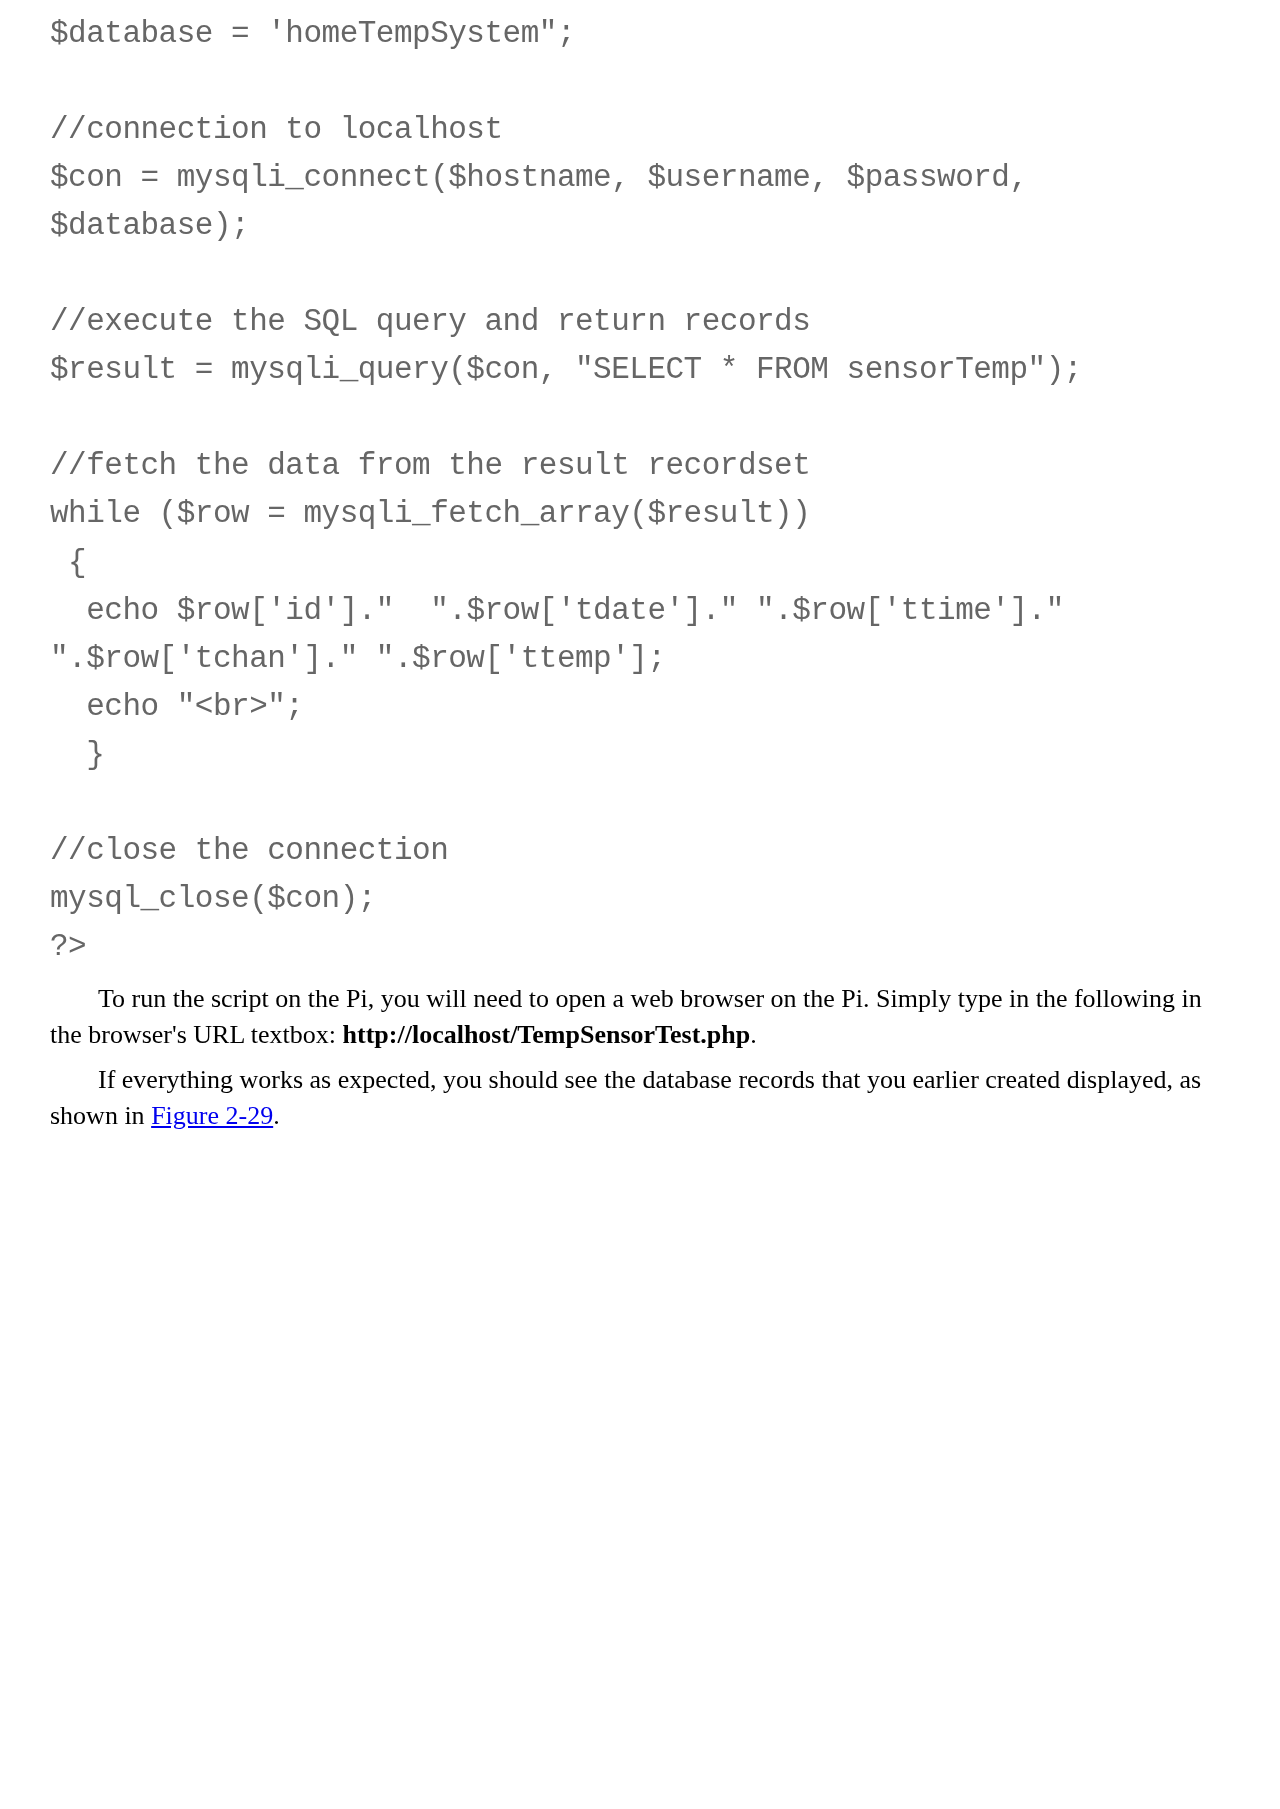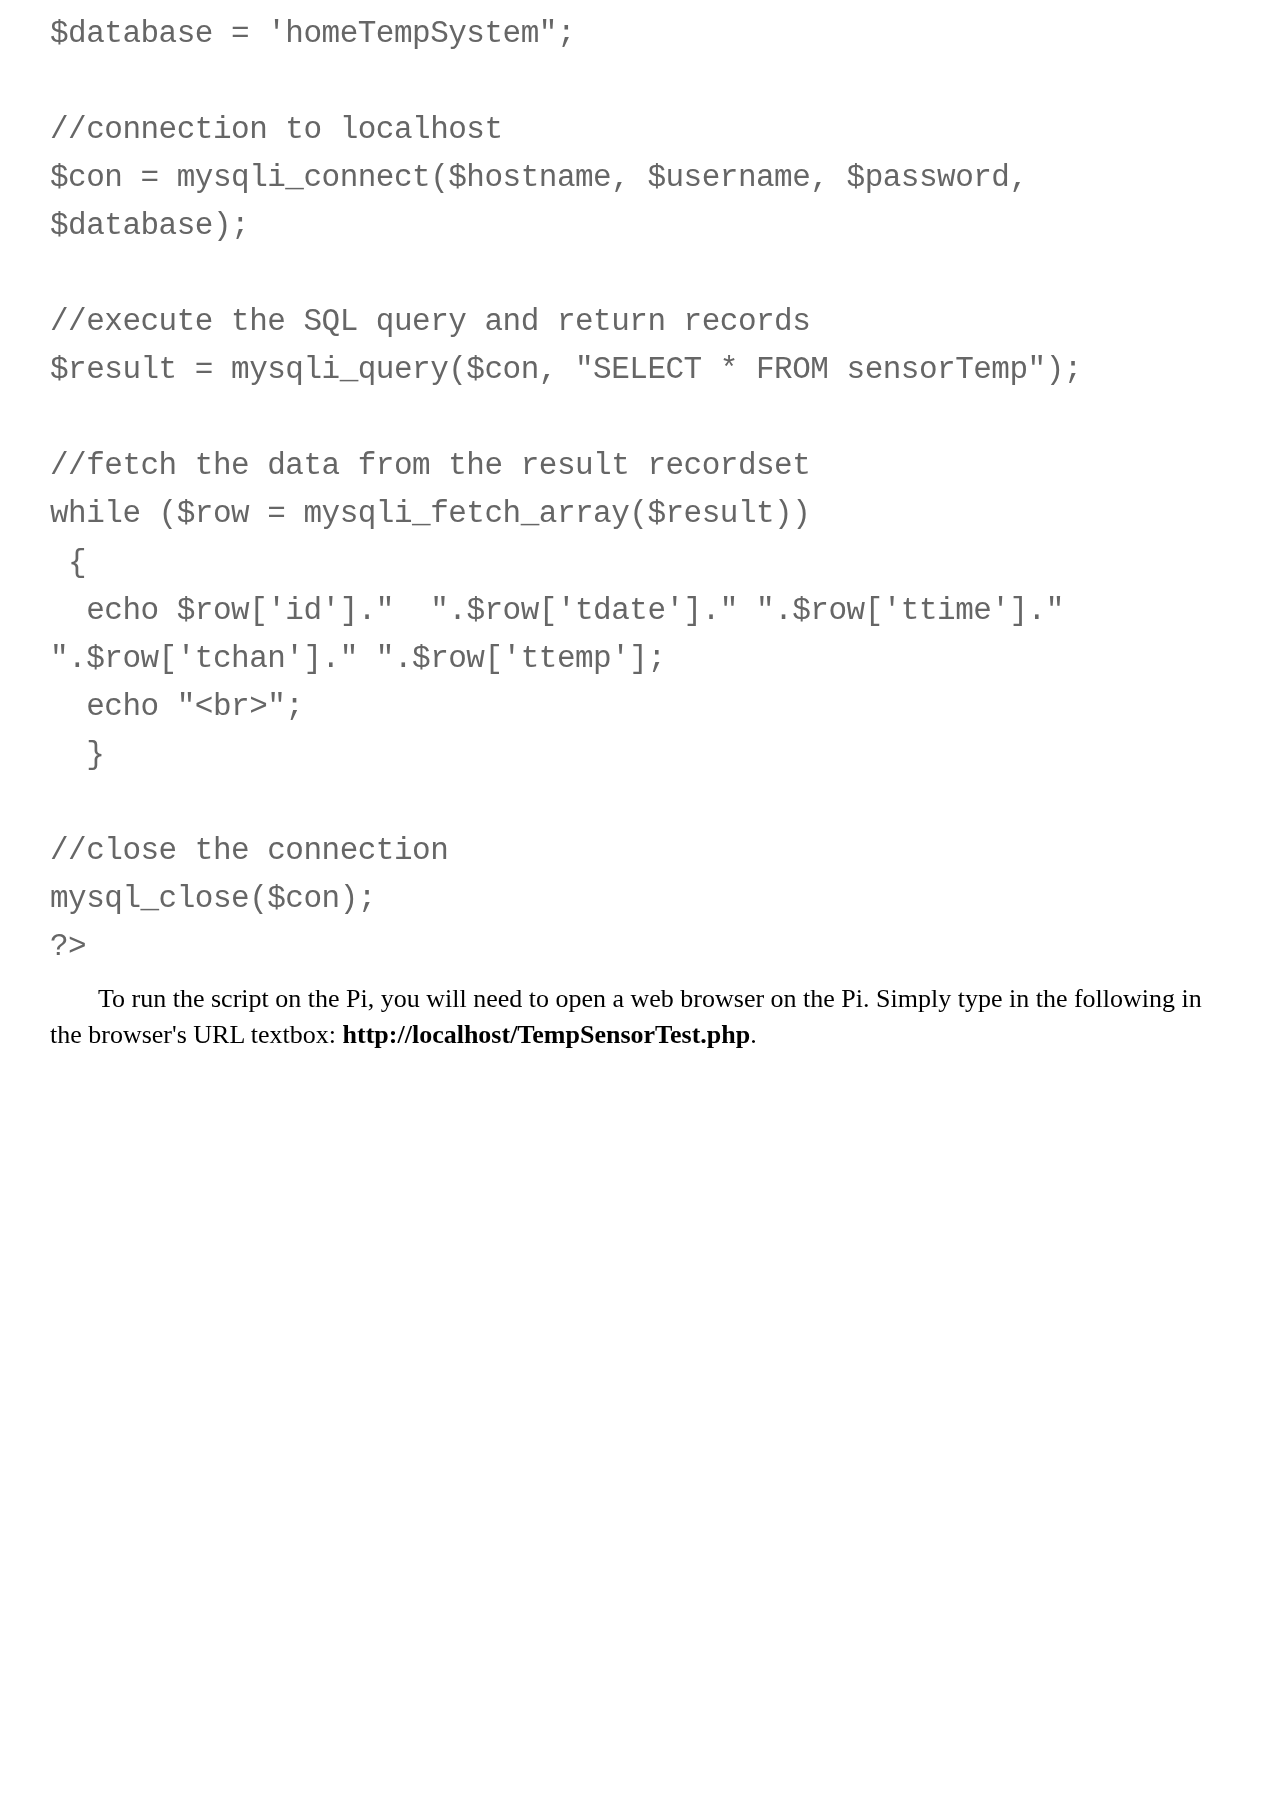--- a/index.html
+++ b/index.html
@@ -56,14 +56,15 @@
  {
   echo $row['id']."  ".$row['tdate']." ".$row['ttime']." ".$row['tchan']." ".$row['ttemp'];
   echo "&lt;br&gt;";
   }
 
 //close the connection
 mysql_close($con);
 ?&gt;</pre>
   <div class="prose">
     <p><span>To run the script on the Pi, you will need to open a web browser on the Pi. Simply type in the following in the browser's URL textbox: </span><strong>http://localhost/TempSensorTest.php</strong><span>.</span></p>
+    <p><span>If everything works as expected, you should see the database records that you earlier created displayed, as shown in </span><a href="#">Figure 2-29</a><span>.</span></p>
   </div>
 </div>
 
 </body></html>

